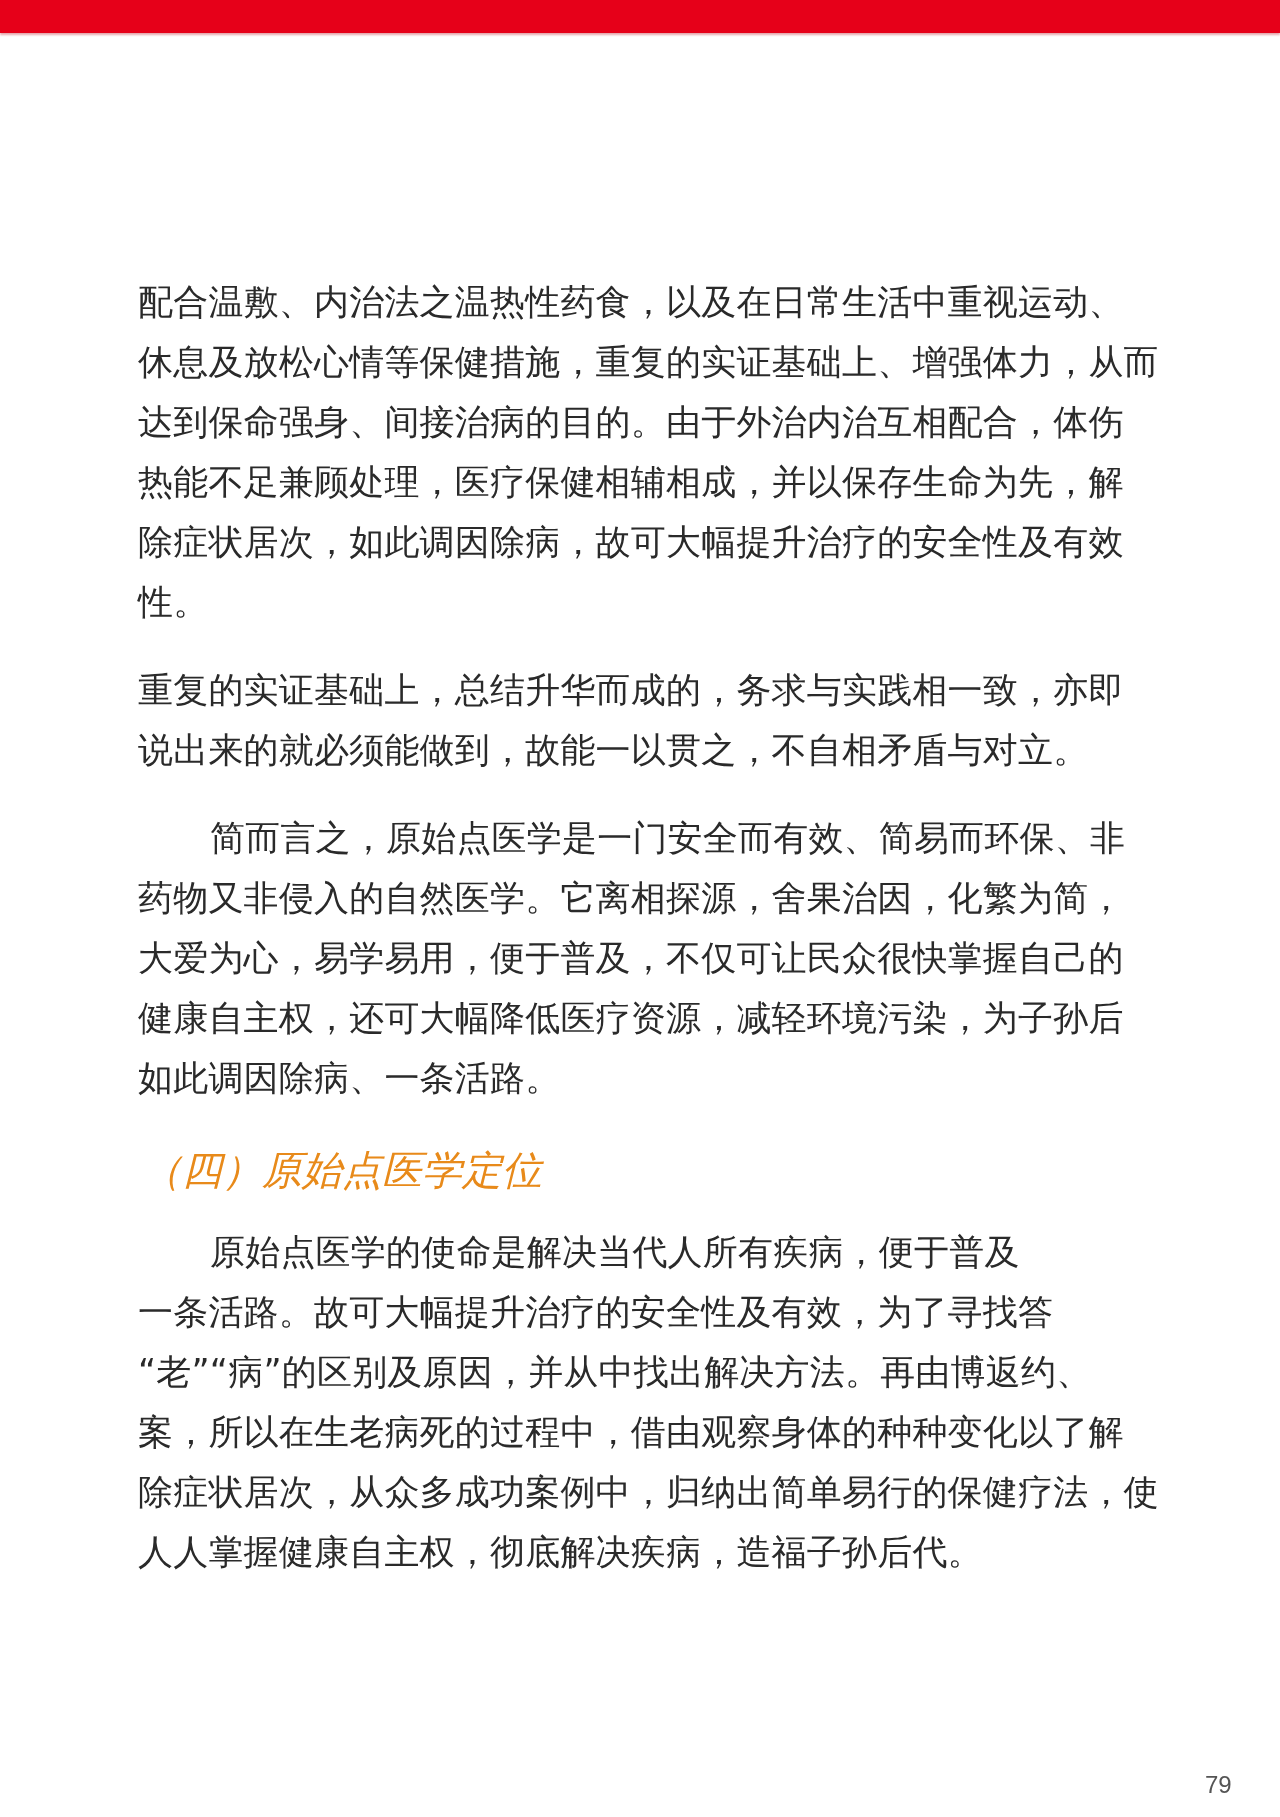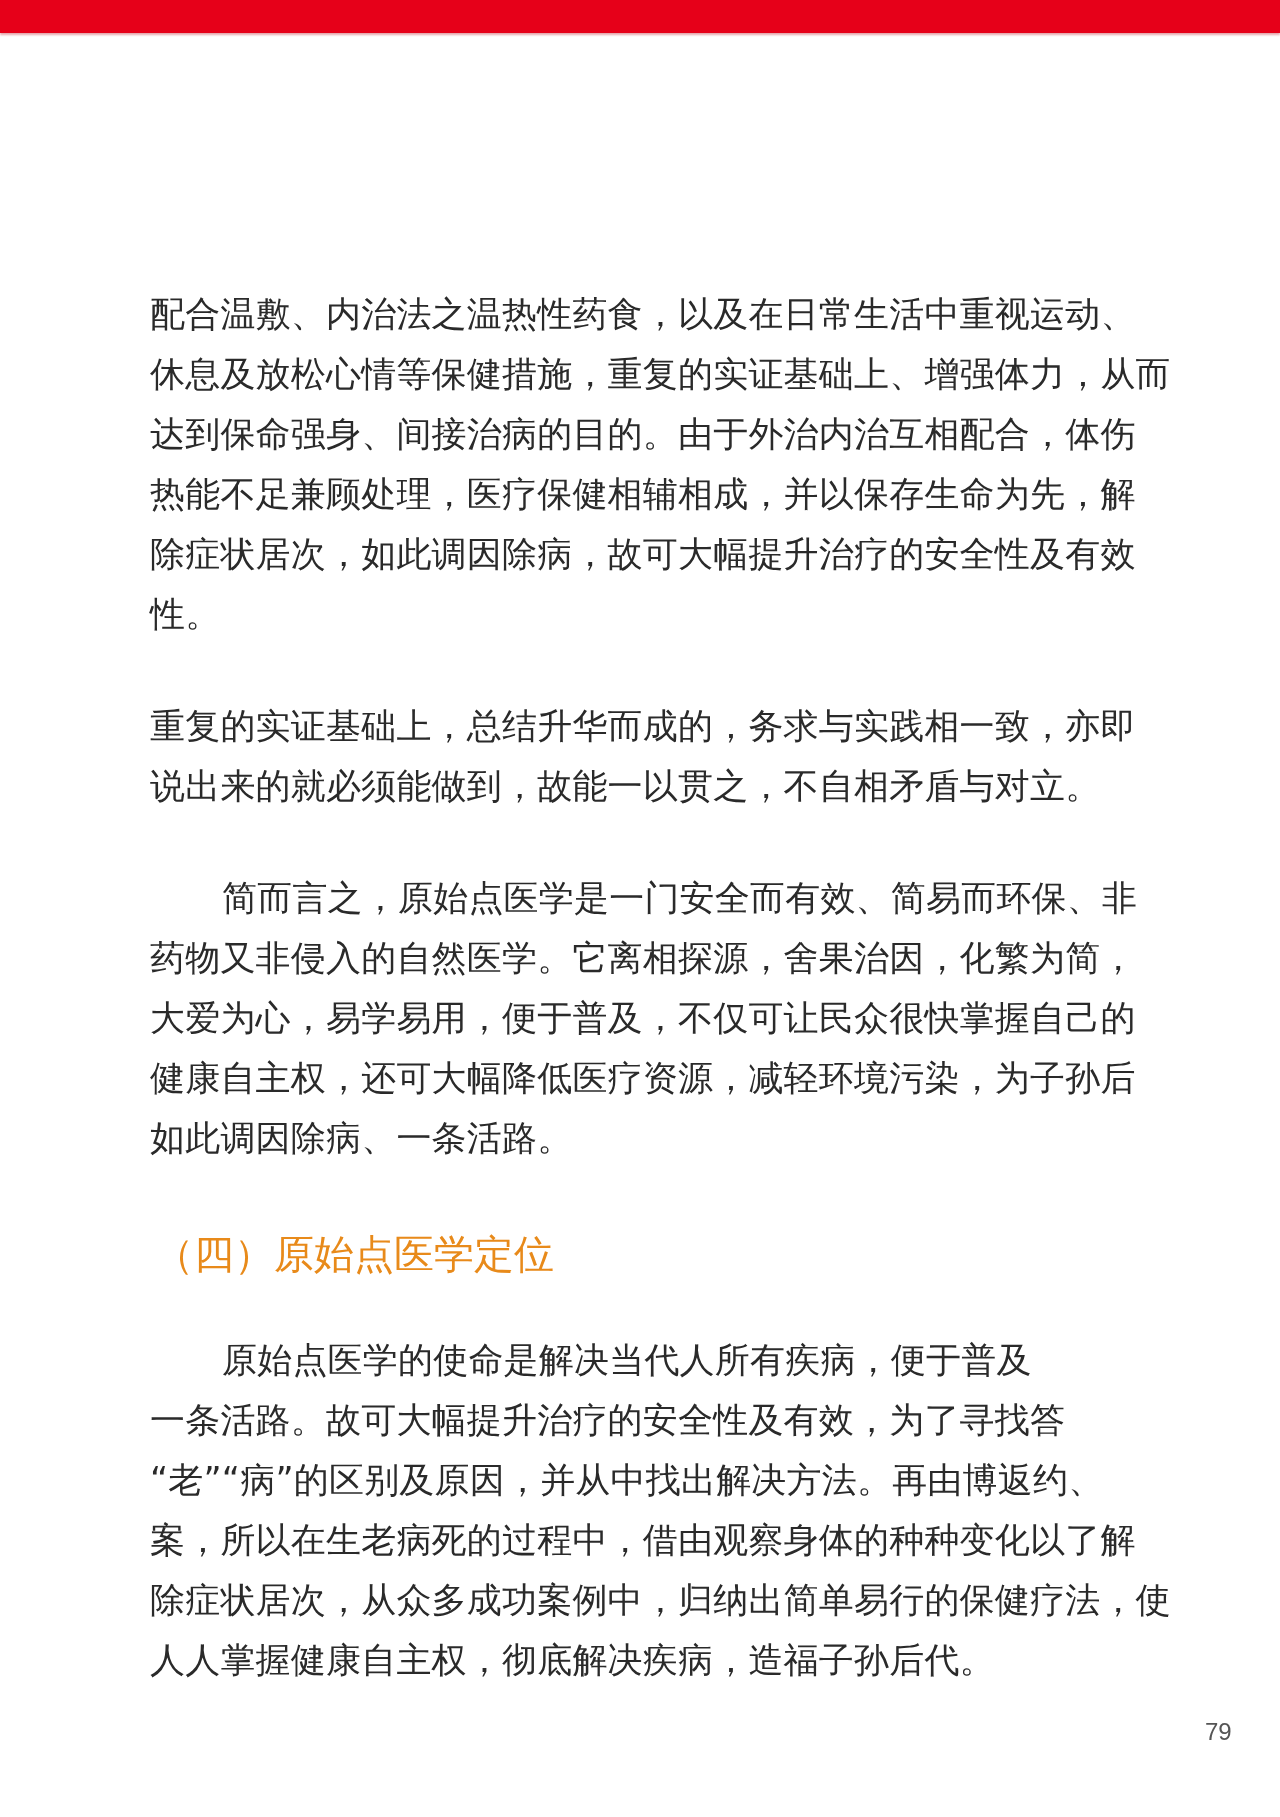--- a/index.html
+++ b/index.html
@@ -23,51 +23,52 @@
       background: #e60019;
       box-shadow: 0 2px 2px rgba(180, 0, 20, 0.35);
     }
     .page-body {
       position: absolute;
       left: 138px;
       top: 272px;
       width: 1010px;
     }
     .para {
-      margin: 12px;
+      margin: 0;
     }
     .line {
       display: block;
       font-size: 35px;
       line-height: 60px;
       height: 60px;
       white-space: nowrap;
       letter-spacing: 0.2px;
     }
     .line.indent {
       padding-left: 72px;
     }
     .para-gap {
       height: 28px;
     }
     .section-heading {
-      margin: 16px;
+      margin: 4px;
       font-size: 40px;
       line-height: 60px;
       height: 60px;
       color: #e88a1a;
       font-weight: normal;
       white-space: nowrap;
+      font-style: italic;
     }
     .heading-gap-before { height: 28px; }
     .heading-gap-after { height: 18px; }
     .page-number {
       position: absolute;
       left: 1205px;
-      top: 1718px;
+      top: 1771px;
       font-size: 24px;
       color: #555555;
       font-family: "Liberation Sans", sans-serif;
     }
   </style>
 </head>
 <body>
 
 <div class="top-bar"></div>
 

